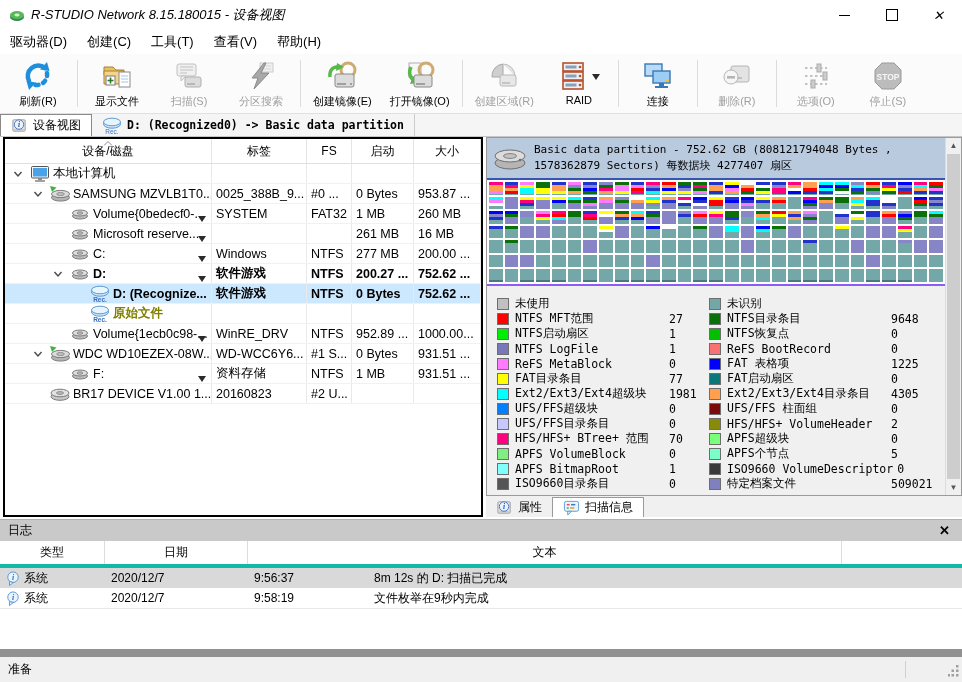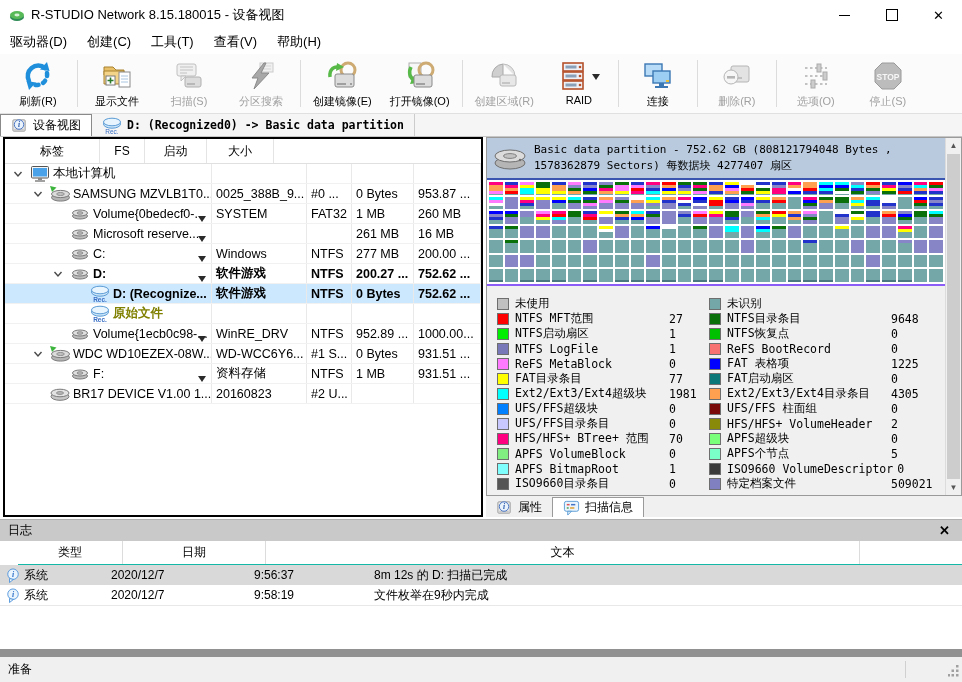--- a/index.html
+++ b/index.html
@@ -2,21 +2,21 @@
 <html><head>
 <meta charset="utf-8">
 <style>
   html,body{margin:0;padding:0;}
   body{width:962px;height:682px;position:relative;font-family:"Liberation Sans",sans-serif;
        font-size:12px;color:#000;background:#fff;overflow:hidden;}
   .abs{position:absolute;}
   .icon{display:inline-flex;align-items:center;justify-content:center;flex:0 0 auto;}
 
   
-  #titlebar{left:0;top:0;width:962px;height:30px;background:#fff;display:flex;align-items:center;}
+  #titlebar{left:0;top:0;width:962px;height:30px;background:#fff;display:flex;align-items:center;font-style:italic;}
   #app-icon{margin:0 6px 0 9px;}
   #title-text{font-size:13px;}
   #win-controls{margin-left:auto;display:flex;height:30px;}
   .wbtn{width:47px;height:30px;display:flex;align-items:center;justify-content:center;cursor:default;}
   #min-glyph{width:11px;height:1px;background:#000;display:block;}
   #max-glyph{width:10px;height:10px;border:1px solid #000;display:block;}
   #close-glyph{font-size:13px;line-height:13px;}
 
   
   #menubar{left:0;top:30px;width:962px;height:24px;background:#fff;display:flex;align-items:center;}
@@ -90,21 +90,21 @@
   
   #panel-tabs{left:486px;top:496px;width:476px;height:21px;background:#f0f0f0;display:flex;align-items:flex-end;}
   .ptab{height:20px;display:flex;align-items:center;gap:5px;padding:0 10px;box-sizing:border-box;}
   .ptab.active{background:#fff;border:1px solid #9a9a9a;border-bottom:none;}
 
   
   #log-panel{left:0;top:519px;width:962px;height:138px;background:#fff;border-top:1px solid #b0b0b0;box-sizing:border-box;}
   #log-header{height:21px;background:#c9c9c9;display:flex;align-items:center;padding:0 8px;box-sizing:border-box;}
   #log-close{margin-left:auto;font-size:13px;font-weight:bold;line-height:13px;padding:0 4px;}
   #log-table .lrow,#log-thead{display:flex;}
-  #log-thead{height:23px;border-bottom:1px solid #14b8a6;margin-left:18px;}
+  #log-thead{height:23px;border-bottom:4px solid #14b8a6;}
   .lhcell{display:flex;align-items:center;justify-content:center;border-right:1px solid #dcdcdc;box-sizing:border-box;}
   .lrow{height:20px;}
   .lrow.shade{background:#d9d9d9;}
   .lrow.line{border-bottom:1px solid #e8e8e8;}
   .lcell{display:flex;align-items:center;white-space:nowrap;overflow:hidden;padding:0 6px;box-sizing:border-box;}
   #log-band{position:absolute;left:0;bottom:0;width:100%;height:8px;background:#919191;}
 
   
   #statusbar{left:0;top:657px;width:962px;height:25px;background:#f0f0f0;display:flex;align-items:center;
              padding-left:8px;box-sizing:border-box;}
@@ -364,20 +364,23 @@
           <ellipse cx="10" cy="5" rx="8.5" ry="3.8" fill="#e9f5fe" stroke="#5a9bd5"></ellipse>
           <text x="10" y="16.5" font-size="6.5" fill="#3a6fc4" text-anchor="middle" font-family="Liberation Sans,sans-serif">Rec.</text>
         </svg>
       </span>
       <span class="vlabel">D: (Recognized0) -&gt; Basic data partition</span>
     </div>
   </div>
 
 <div id="left-panel" class="abs">
   <div id="tree-header">
+      <div class="thcell" style="width:207px">设备/磁盘<span id="sort-caret"><svg width="9" height="5" viewBox="0 0 9 5">
+            <path d="M0.5 4.5 L4.5 0.5 L8.5 4.5" fill="none" stroke="#8a8a8a"></path>
+          </svg></span></div>
       <div class="thcell" style="width:95px">标签</div>
       <div class="thcell" style="width:45px">FS</div>
       <div class="thcell" style="width:62px">启动</div>
       <div class="thcell" style="width:67px">大小</div>
     </div>
   <div id="tree-body">
       <div class="trow">
         <div class="tcell namecell" style="width:207px;padding-left:4px">
           <span class="exp">
             <svg width="10" height="10" viewBox="0 0 10 10">

